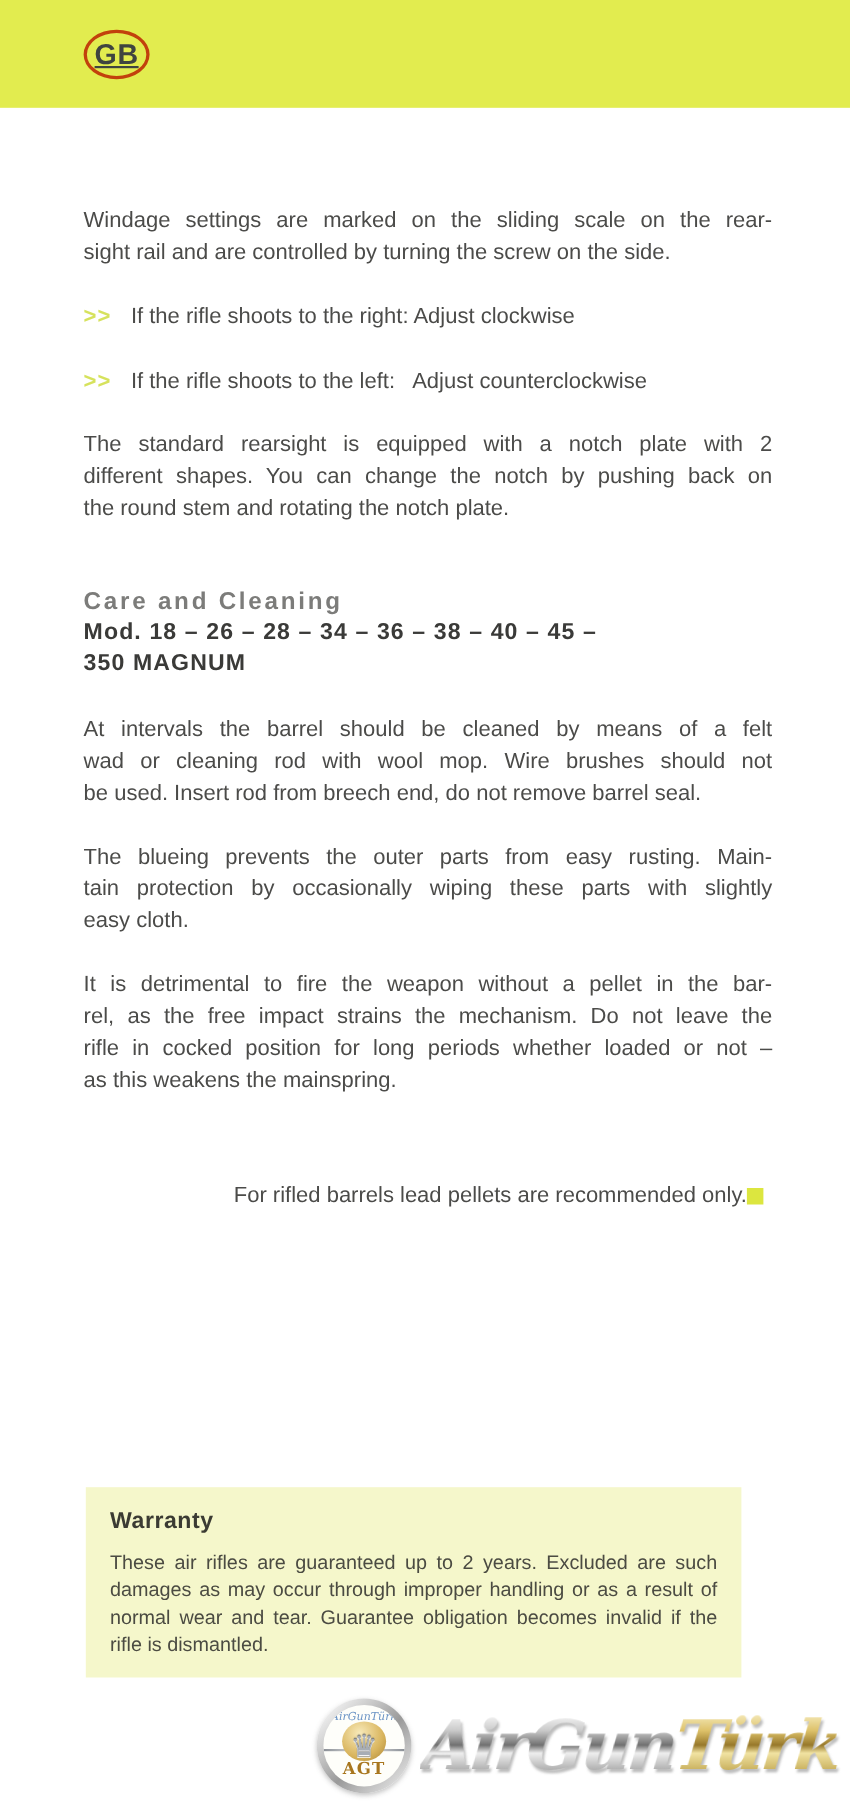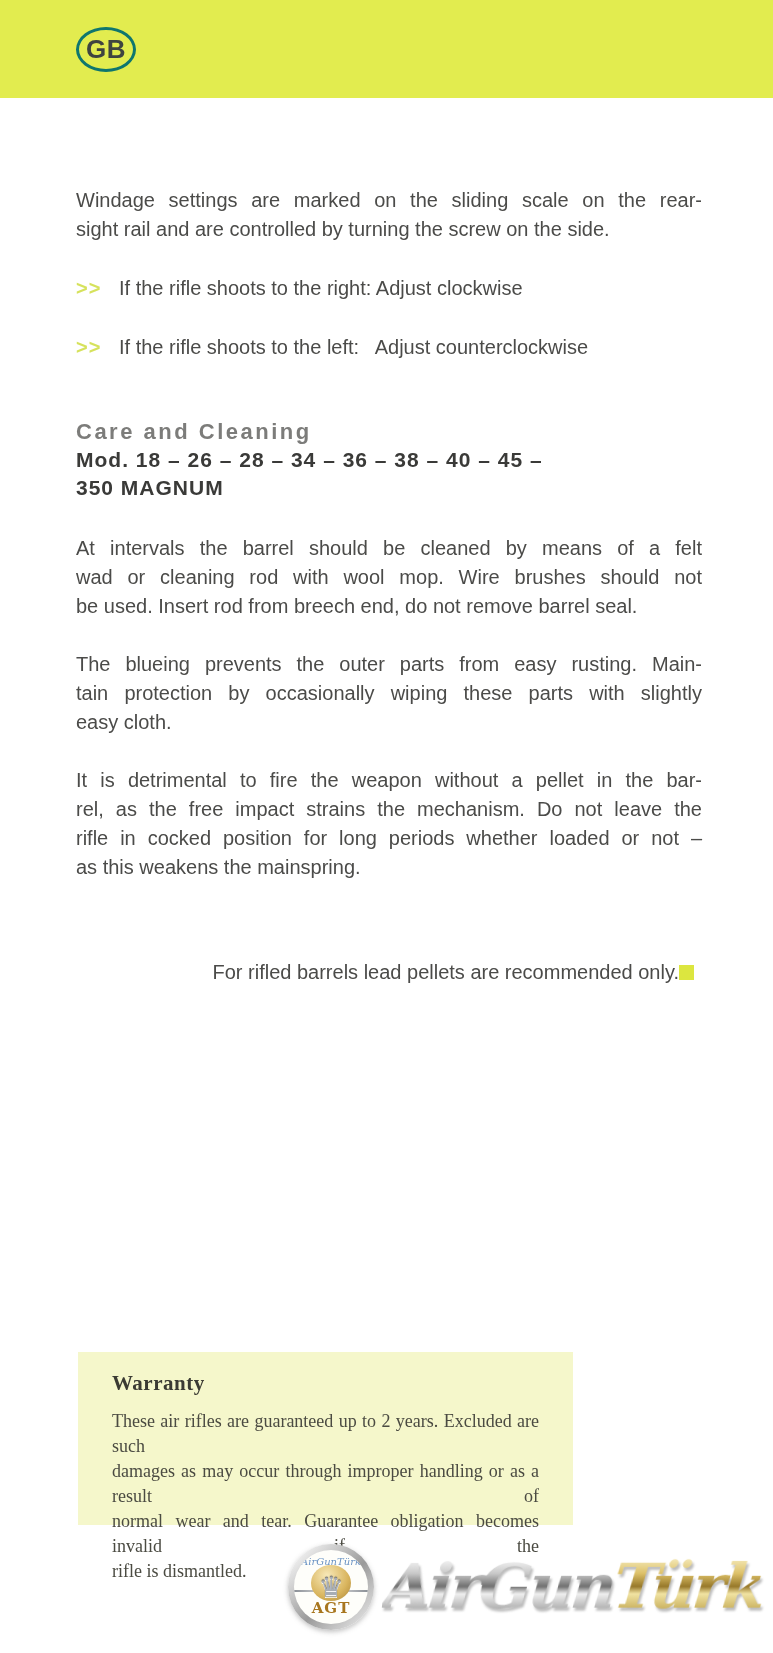--- a/index.html
+++ b/index.html
@@ -12,24 +12,25 @@
     color:#4b4b49;
   }
 
   
   .banner {
     position:absolute; top:0; left:0; width:773px; height:98px;
     background:#e2ec4f; display:flex; align-items:center;
     padding-left:76px; gap:14px;
   }
   .gb-badge {
-    width:60px; height:45px; border:3px solid #0f766e; border-radius:50%;
+    width:60px; height:45px; border:3px solid #c2410c; border-radius:50%;
     display:flex; align-items:center; justify-content:center;
     font-weight:bold; font-size:26px; color:#3f4440; letter-spacing:.5px;
     flex:none;
+    text-decoration:underline;
   }
   .banner-title { font-size:25px; font-weight:bold; letter-spacing:2px; color:#3f4440; }
 
   
   .content {
     position:absolute; left:76px; top:98px; width:626px;
     font-size:20px; line-height:29px;
   }
   .jline { text-align:justify; text-align-last:justify; }
   .jline.jlast { text-align-last:left; }
@@ -51,22 +52,22 @@
 
   .p3 { margin-top:32px; }
   .p4 { margin-top:29px; }
   .p5 { margin-top:29px; }
 
   .p6row { margin-top:76px; display:flex; justify-content:flex-end; align-items:center;margin-left:36px; }
   .end-square { flex:none; width:15px; height:15px; background:#dce63f; margin-right:8px; }
 
   
   .warranty {
-    position:absolute; left:78px; top:1352px; width:495px; height:173px;
-    background:#f5f7cb; padding:19px 34px;font-family:Liberation Serif, serif;
+    position:absolute; left:78px; top:1352px; width:596px; height:173px;
+    background:#f5f7cb; padding:19px 22px;
   }
   .warranty-title { font-size:21px; font-weight:bold; letter-spacing:.5px; color:#3b3b33; }
   .warranty-text { margin-top:13px; font-size:18px; line-height:25px; color:#4b4b42; }
   .warranty-text .jline { text-align:justify; text-align-last:justify; }
   .warranty-text .jline.jlast { text-align-last:left; }
 
   
   .logo { position:absolute; left:288px; top:1544px; display:flex; align-items:center; gap:10px; }
   .agt-badge {
     position:relative; width:86px; height:86px; border-radius:50%; flex:none;
@@ -123,20 +124,25 @@
     <div class="bullet b1">
       <span class="marker">&gt;&gt;</span>
       <span class="btext">If the rifle shoots to the right: Adjust clockwise</span>
     </div>
 
     <div class="bullet b2">
       <span class="marker">&gt;&gt;</span>
       <span class="btext">If the rifle shoots to the left:   Adjust counterclockwise</span>
     </div>
 
+    <div class="para p2">
+        <div class="jline">The standard rearsight is equipped with a notch plate with 2</div>
+        <div class="jline">different shapes. You can change the notch by pushing back on</div>
+        <div class="jline jlast">the round stem and rotating the notch plate.</div>
+      </div>
 
     <h2 class="care-title">Care and Cleaning</h2>
     <div class="models-line">Mod. 18 – 26 – 28 – 34 – 36 – 38 – 40 – 45 –</div>
     <div class="models-line">350 MAGNUM</div>
 
     <div class="para p3">
         <div class="jline">At intervals the barrel should be cleaned by means of a felt</div>
         <div class="jline">wad or cleaning rod with wool mop. Wire brushes should not</div>
         <div class="jline jlast">be used. Insert rod from breech end, do not remove barrel seal.</div>
       </div>

